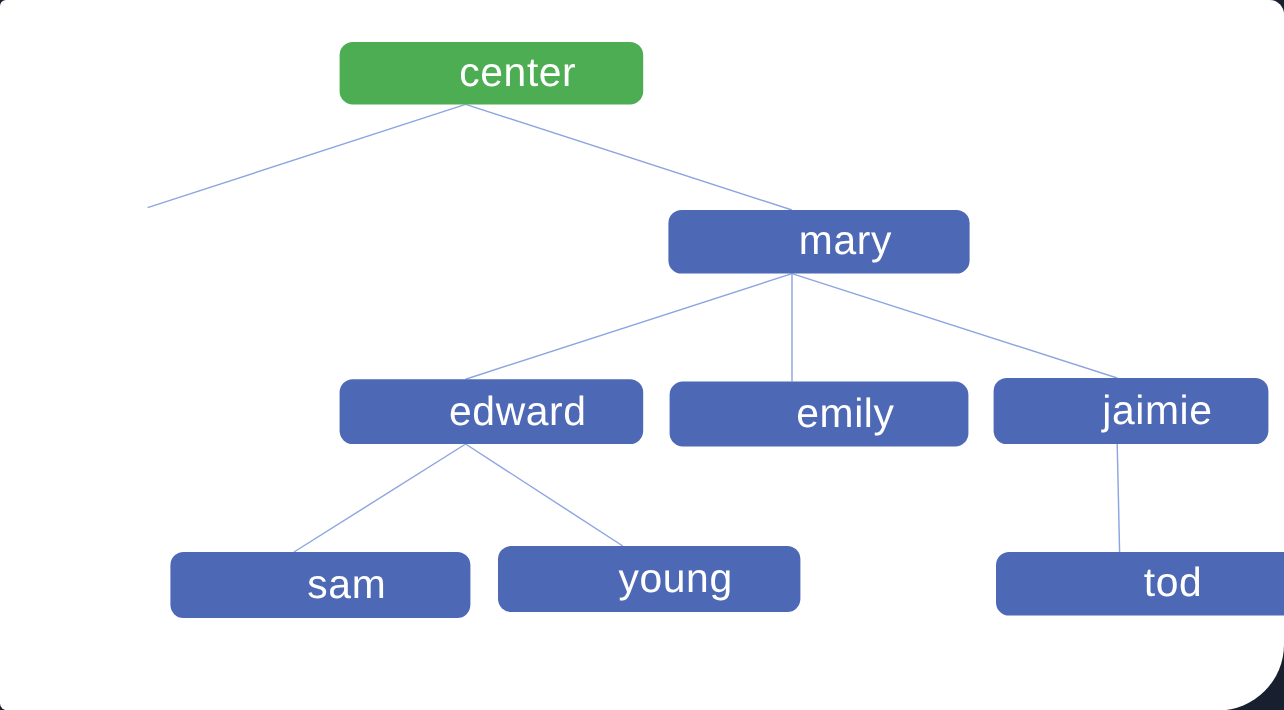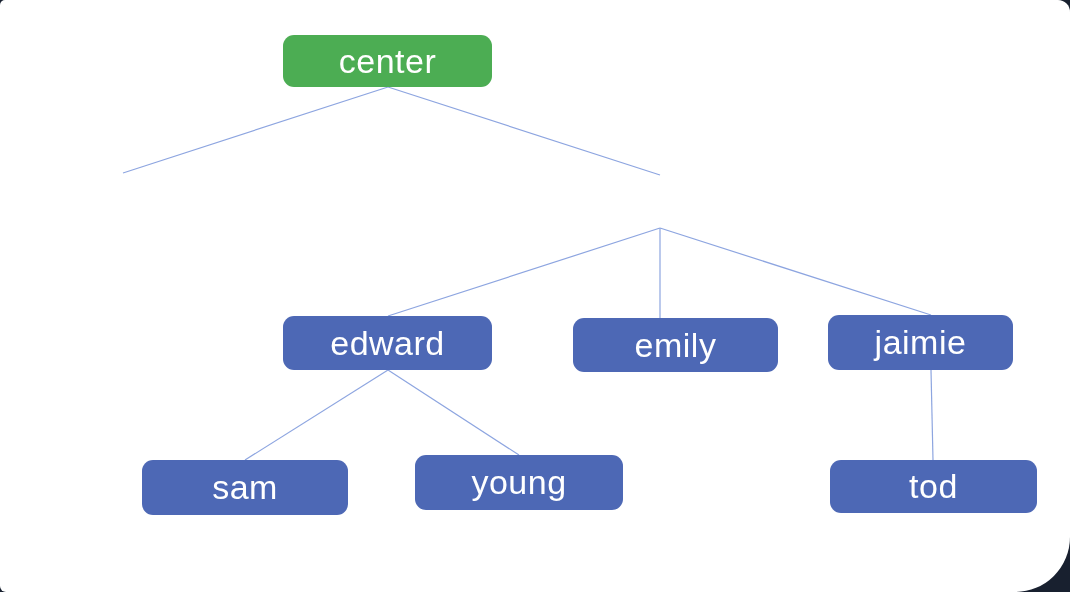--- a/index.html
+++ b/index.html
@@ -39,20 +39,21 @@
     align-items: center;
     justify-content: center;
     background: #4d68b5;
     color: #ffffff;
     font-size: 34px;
     font-weight: 400;
     letter-spacing: 0.5px;
     border-radius: 11px;
     text-align: center;
     user-select: none;
+    padding-left: 44px;
   }
   .node.root {
     background: #4cad53;
   }
 </style>
 </head>
 <body>
 
 <div class="screen">
   <div class="canvas"></div>
@@ -64,24 +65,25 @@
     <line x1="660" y1="228" x2="660" y2="318"></line>
     <line x1="660" y1="228" x2="931" y2="315"></line>
     <line x1="388" y1="370" x2="245" y2="460"></line>
     <line x1="388" y1="370" x2="519" y2="455"></line>
     <line x1="931" y1="370" x2="933" y2="460"></line>
   </svg>
 
   <div class="node root" style="left:283px; top:35px;  width:209px; height:52px;">center</div>
 
 
+  <div class="node" style="left:557px; top:175px; width:207px; height:53px;">mary</div>
 
   <div class="node" style="left:283px; top:316px; width:209px; height:54px;">edward</div>
 
-  <div class="node" style="left:558px; top:318px; width:205px; height:54px;margin-left:15px;">emily</div>
+  <div class="node" style="left:558px; top:318px; width:205px; height:54px;">emily</div>
 
   <div class="node" style="left:828px; top:315px; width:185px; height:55px;">jaimie</div>
 
   <div class="node" style="left:142px; top:460px; width:206px; height:55px;">sam</div>
 
   <div class="node" style="left:830px; top:460px; width:207px; height:53px;">tod</div>
 
   <div class="node" style="left:415px; top:455px; width:208px; height:55px;">young</div>
 </div>
 

